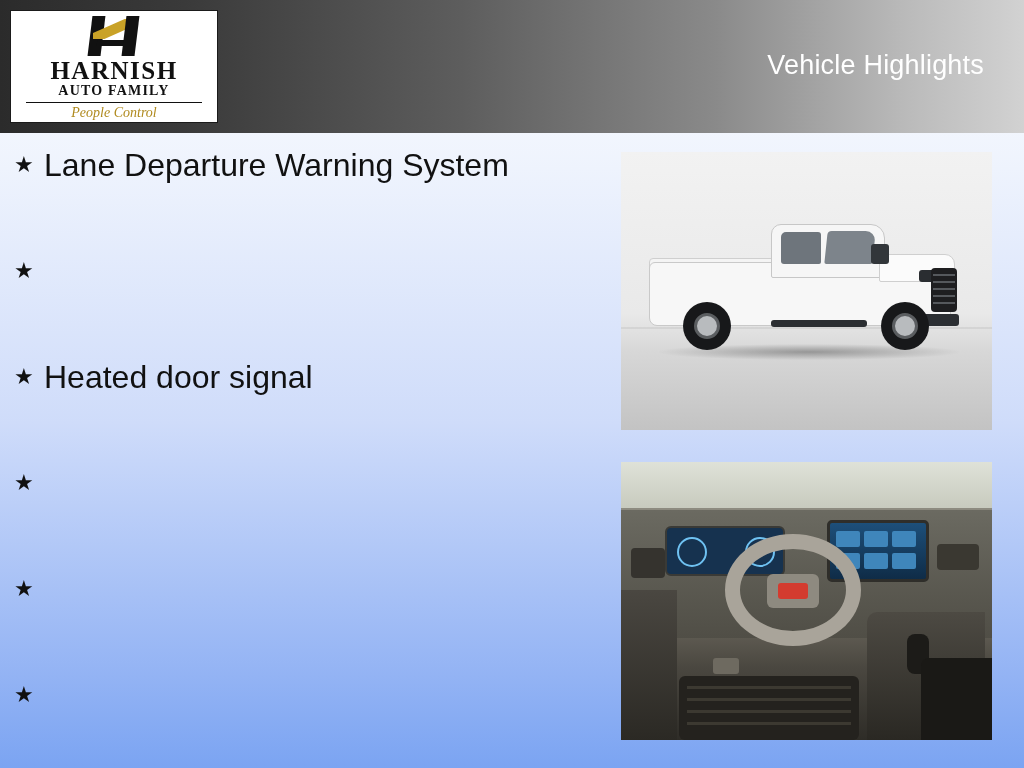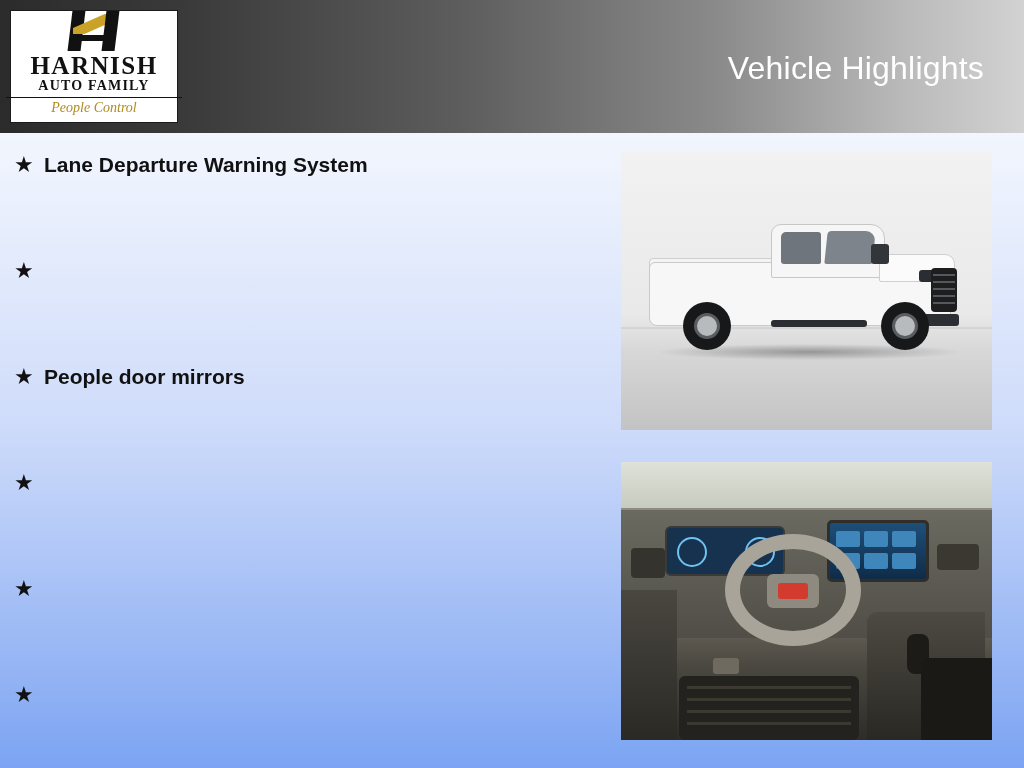--- a/index.html
+++ b/index.html
@@ -28,39 +28,40 @@
     left: 0;
     width: 1024px;
     height: 133px;
     background: linear-gradient(90deg, #2b2b2b 0%, #3a3a3a 18%, #5d5d5d 45%, #8a8a8a 70%, #b9b9b9 88%, #d2d2d2 100%);
   }
   .header-title {
     position: absolute;
     right: 40px;
     top: 50px;
     color: #ffffff;
-    font-size: 32px;
+    font-size: 27px;
     letter-spacing: 0.2px;
     white-space: nowrap;
   }
 
   
   .logo-box {
     position: absolute;
     left: 10px;
     top: 10px;
-    width: 168px;
+    width: 208px;
     height: 113px;
     background: #ffffff;
     border: 1px solid #1b1b1b;
     box-sizing: border-box;
     display: flex;
     flex-direction: column;
     align-items: center;
     justify-content: flex-start;
+    padding-top: 5px;
   }
   .logo-mark {
     position: relative;
     width: 74px;
     height: 40px;
   }
   .logo-mark .bar-left {
     position: absolute;
     left: 13px;
     top: 0;
@@ -143,25 +144,24 @@
   }
   .bullet-star {
     width: 30px;
     flex: 0 0 30px;
     font-size: 22px;
     line-height: 30px;
     color: #111;
     text-align: left;
   }
   .feature-text {
-    font-size: 21px;
+    font-size: 32px;
     color: #111;
     line-height: 30px;
     white-space: nowrap;
-    font-weight: bold;
   }
 
   
   .photo {
     position: absolute;
     overflow: hidden;
     background: #dadada;
   }
   #photo-exterior {
     left: 621px;
@@ -530,21 +530,21 @@
       <span class="bullet-star">★</span>
       <span class="feature-text">Lane Departure Warning System</span>
     </div>
 
     <div class="feature-item">
       <span class="bullet-star">★</span>
     </div>
 
     <div class="feature-item">
       <span class="bullet-star">★</span>
-      <span class="feature-text">People door mirrors</span>
+      <span class="feature-text">Heated door signal</span>
     </div>
 
     <div class="feature-item">
       <span class="bullet-star">★</span>
     </div>
 
     <div class="feature-item">
       <span class="bullet-star">★</span>
     </div>
 

